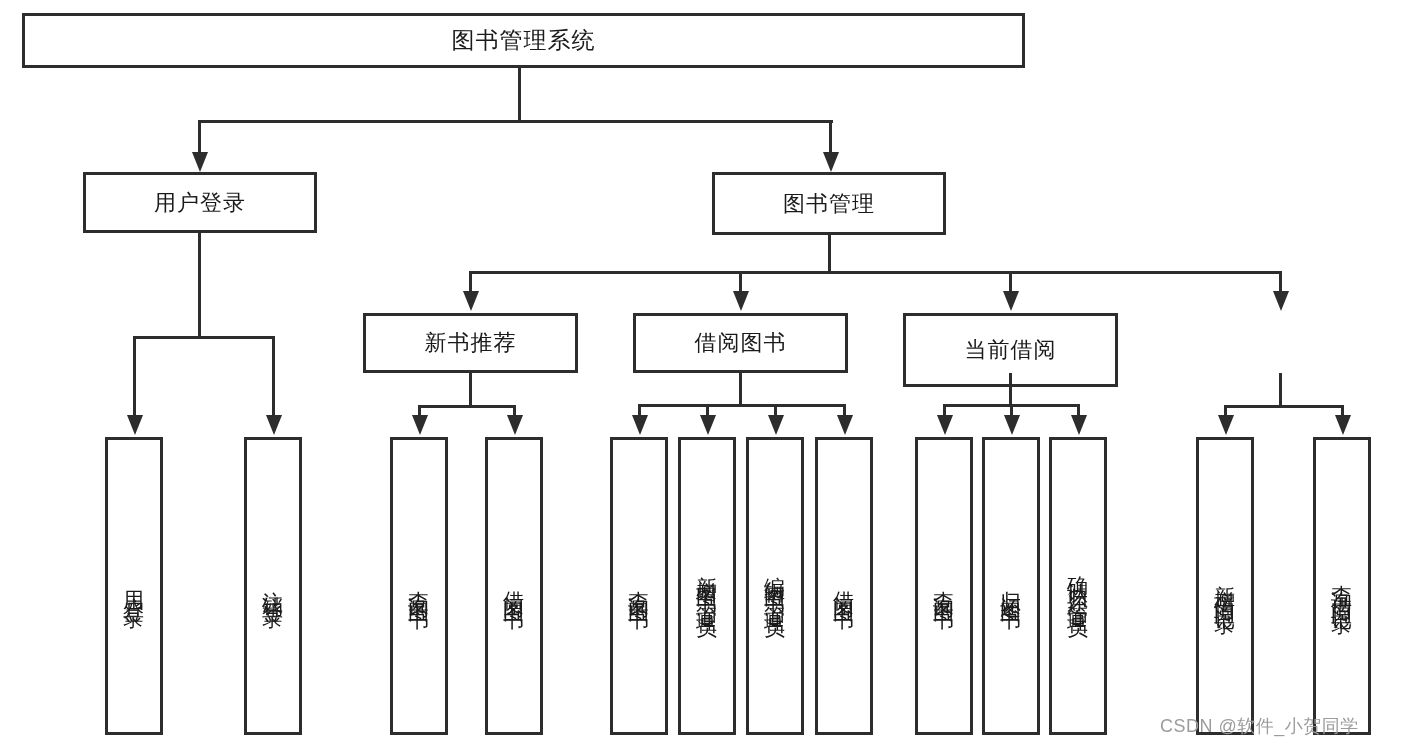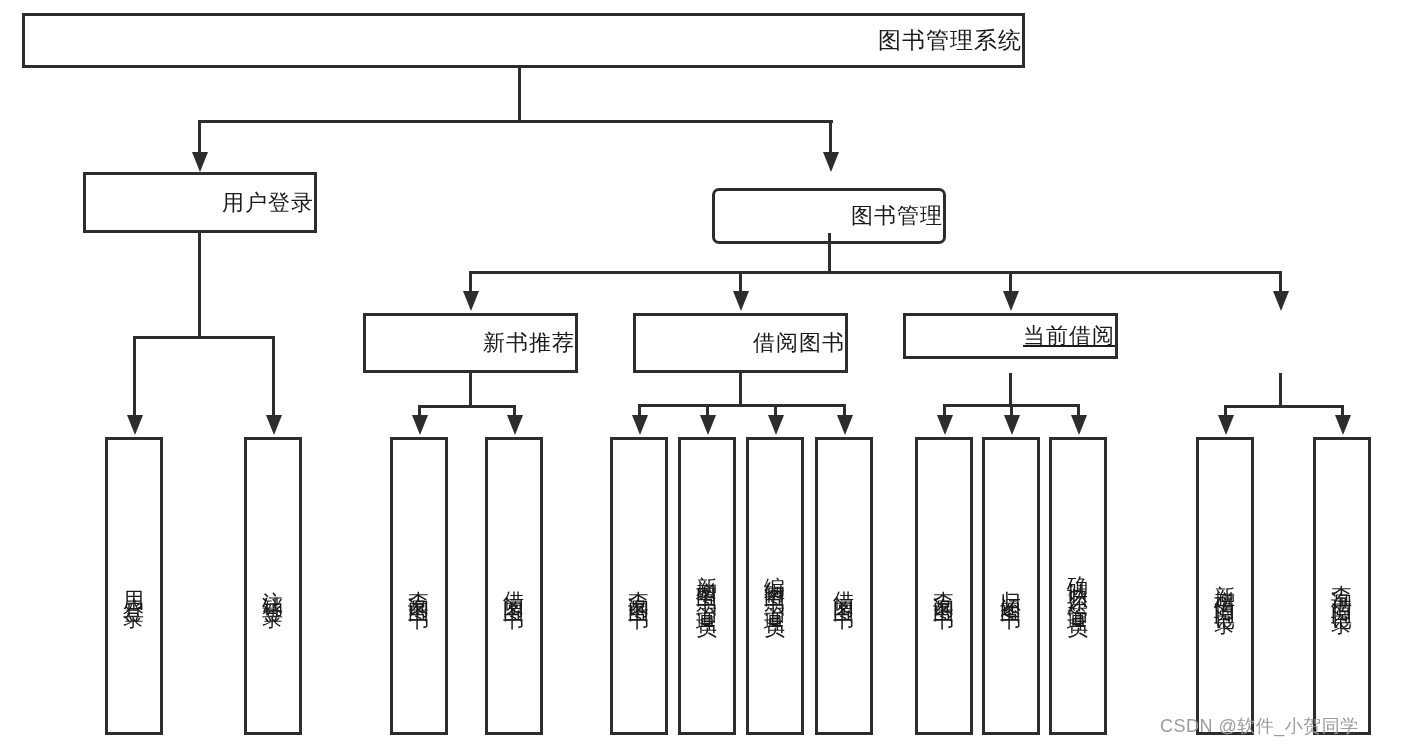--- a/index.html
+++ b/index.html
@@ -12,21 +12,21 @@
   html,body{background:#fff;}
   .stage{
     position:relative;width:1405px;height:747px;
     background:var(--background);
     font-family:"Liberation Sans","DejaVu Sans",sans-serif;
     color:var(--text);
     overflow:hidden;
   }
   .hbox{
     position:absolute;background:#fff;border:3px solid var(--line);
-    display:flex;align-items:center;justify-content:flex-end;
+    display:flex;align-items:center;justify-content:center;
     font-size:22px;letter-spacing:1px;
   }
   .leaf{
     position:absolute;top:437px;width:58px;height:298px;
     background:#fff;border:3px solid var(--line);
     display:flex;align-items:center;justify-content:center;
   }
   .leaf span{
     writing-mode:vertical-rl;text-orientation:mixed;
     font-size:21px;letter-spacing:6px;line-height:1;
@@ -53,31 +53,31 @@
 
 <div class="stage">
 
   <div class="hbox" style="left:22px;top:13px;width:1003px;height:55px;font-size:23px;">
     <span>图书管理系统</span>
   </div>
 
   <div class="hbox" style="left:83px;top:172px;width:234px;height:61px;">
     <span>用户登录</span>
   </div>
-  <div class="hbox" style="left:712px;top:188px;width:234px;height:56px;border-radius:7px;">
+  <div class="hbox" style="left:712px;top:172px;width:234px;height:63px;">
     <span>图书管理</span>
   </div>
 
   <div class="hbox" style="left:363px;top:313px;width:215px;height:60px;">
     <span>新书推荐</span>
   </div>
   <div class="hbox" style="left:633px;top:313px;width:215px;height:60px;">
     <span>借阅图书</span>
   </div>
-  <div class="hbox" style="left:903px;top:313px;width:215px;height:46px;text-decoration:underline;">
+  <div class="hbox" style="left:903px;top:313px;width:215px;height:74px;">
     <span>当前借阅</span>
   </div>
 
   <div class="leaf" style="left:105px;">
     <span>用户登录</span>
   </div>
   <div class="leaf" style="left:244px;">
     <span>注销登录</span>
   </div>
   <div class="leaf" style="left:390px;">

